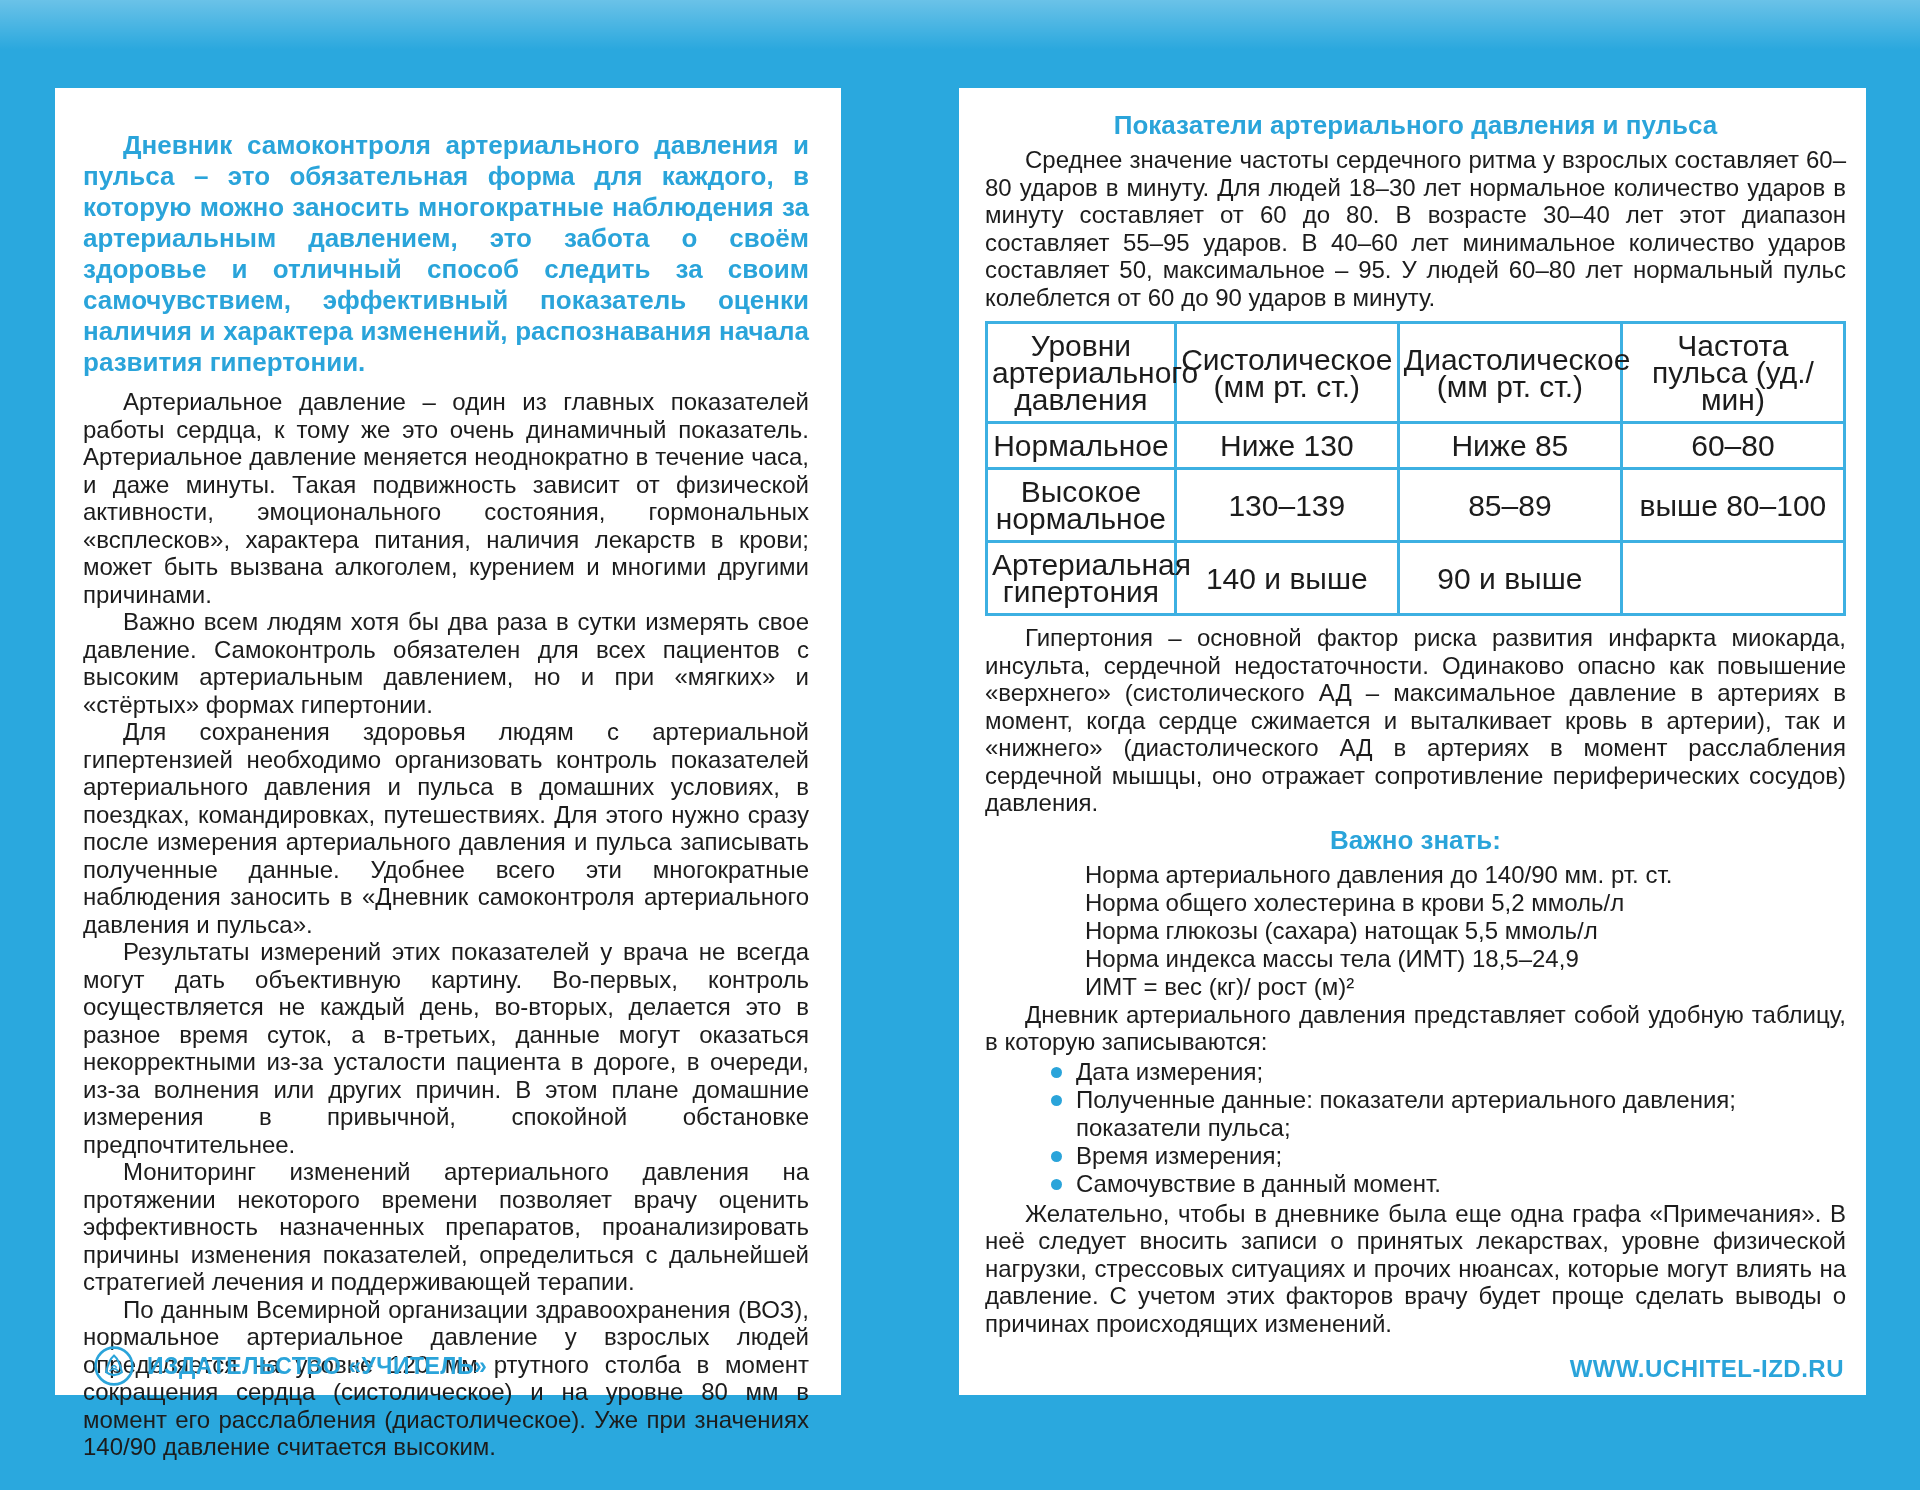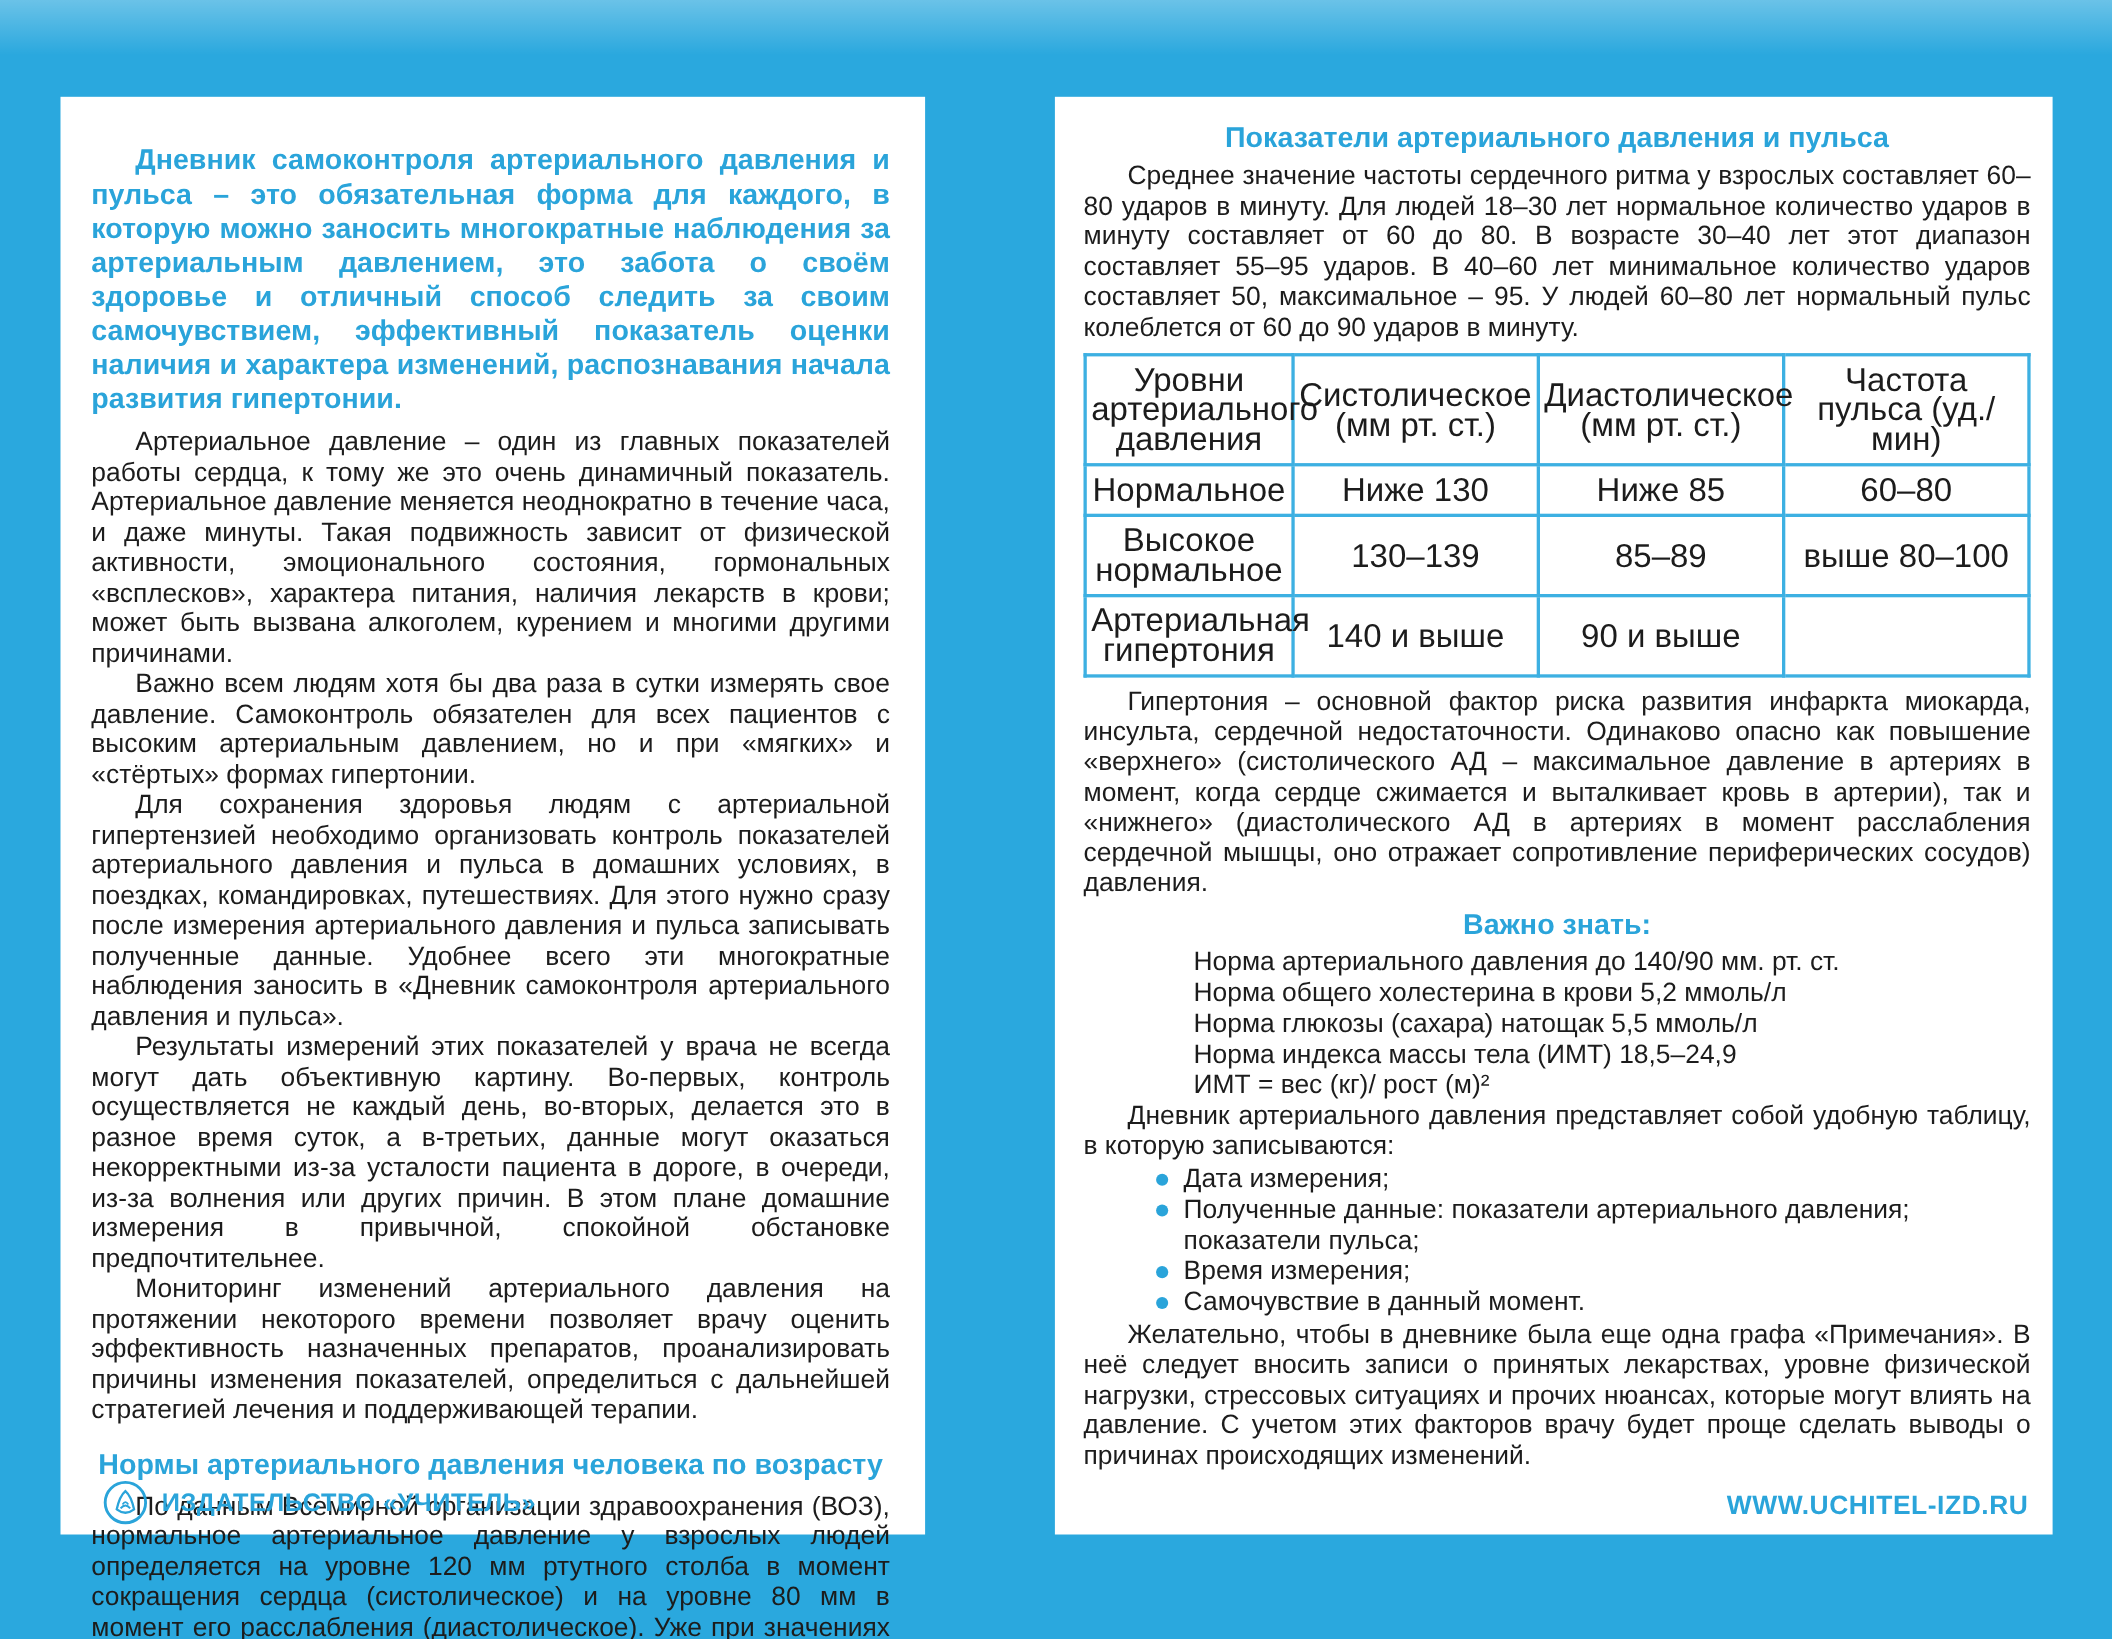--- a/index.html
+++ b/index.html
@@ -70,21 +70,20 @@
 
 <div class="page page-left">
   <p class="intro">Дневник самоконтроля артериального давления и пульса – это обязательная форма для каждого, в которую можно заносить многократные наблюдения за артериальным давлением, это забота о своём здоровье и отличный способ следить за своим самочувствием, эффективный показатель оценки наличия и характера изменений, распознавания начала развития гипертонии.</p>
 
   <p class="body ind">Артериальное давление – один из главных показателей работы сердца, к тому же это очень динамичный показатель. Артериальное давление меняется неоднократно в течение часа, и даже минуты. Такая подвижность зависит от физической активности, эмоционального состояния, гормональных «всплесков», характера питания, наличия лекарств в крови; может быть вызвана алкоголем, курением и многими другими причинами.</p>
   <p class="body ind">Важно всем людям хотя бы два раза в сутки измерять свое давление. Самоконтроль обязателен для всех пациентов с высоким артериальным давлением, но и при «мягких» и «стёртых» формах гипертонии.</p>
   <p class="body ind">Для сохранения здоровья людям с артериальной гипертензией необходимо организовать контроль показателей артериального давления и пульса в домашних условиях, в поездках, командировках, путешествиях. Для этого нужно сразу после измерения артериального давления и пульса записывать полученные данные. Удобнее всего эти многократные наблюдения заносить в «Дневник самоконтроля артериального давления и пульса».</p>
   <p class="body ind">Результаты измерений этих показателей у врача не всегда могут дать объективную картину. Во-первых, контроль осуществляется не каждый день, во-вторых, делается это в разное время суток, а в-третьих, данные могут оказаться некорректными из-за усталости пациента в дороге, в очереди, из-за волнения или других причин. В этом плане домашние измерения в привычной, спокойной обстановке предпочтительнее.</p>
   <p class="body ind">Мониторинг изменений артериального давления на протяжении некоторого времени позволяет врачу оценить эффективность назначенных препаратов, проанализировать причины изменения показателей, определиться с дальнейшей стратегией лечения и поддерживающей терапии.</p>
 
-  <h2 class="subhead">Нормы артериального давления человека по возрасту</h2>
   <p class="body ind">По данным Всемирной организации здравоохранения (ВОЗ), нормальное артериальное давление у взрослых людей определяется на уровне 120 мм ртутного столба в момент сокращения сердца (систолическое) и на уровне 80 мм в момент его расслабления (диастолическое). Уже при значениях 140/90 давление считается высоким.</p>
 
   <div class="footer-left">
     <svg class="pub-logo" viewBox="0 0 48 48" aria-hidden="true">
       <circle cx="24" cy="24" r="21" fill="none" stroke="#2aa4da" stroke-width="3"></circle>
       <path d="M15 31 Q18 17 24 12 Q30 17 33 31 Q24 38 15 31 Z" fill="none" stroke="#2aa4da" stroke-width="2.4"></path>
       <path d="M19 30 Q24 24 29 30" fill="none" stroke="#2aa4da" stroke-width="2"></path>
       <path d="M21 26 Q24 21 27 26" fill="none" stroke="#2aa4da" stroke-width="1.8"></path>
     </svg>
     <span class="pub-name">ИЗДАТЕЛЬСТВО «УЧИТЕЛЬ»</span>

